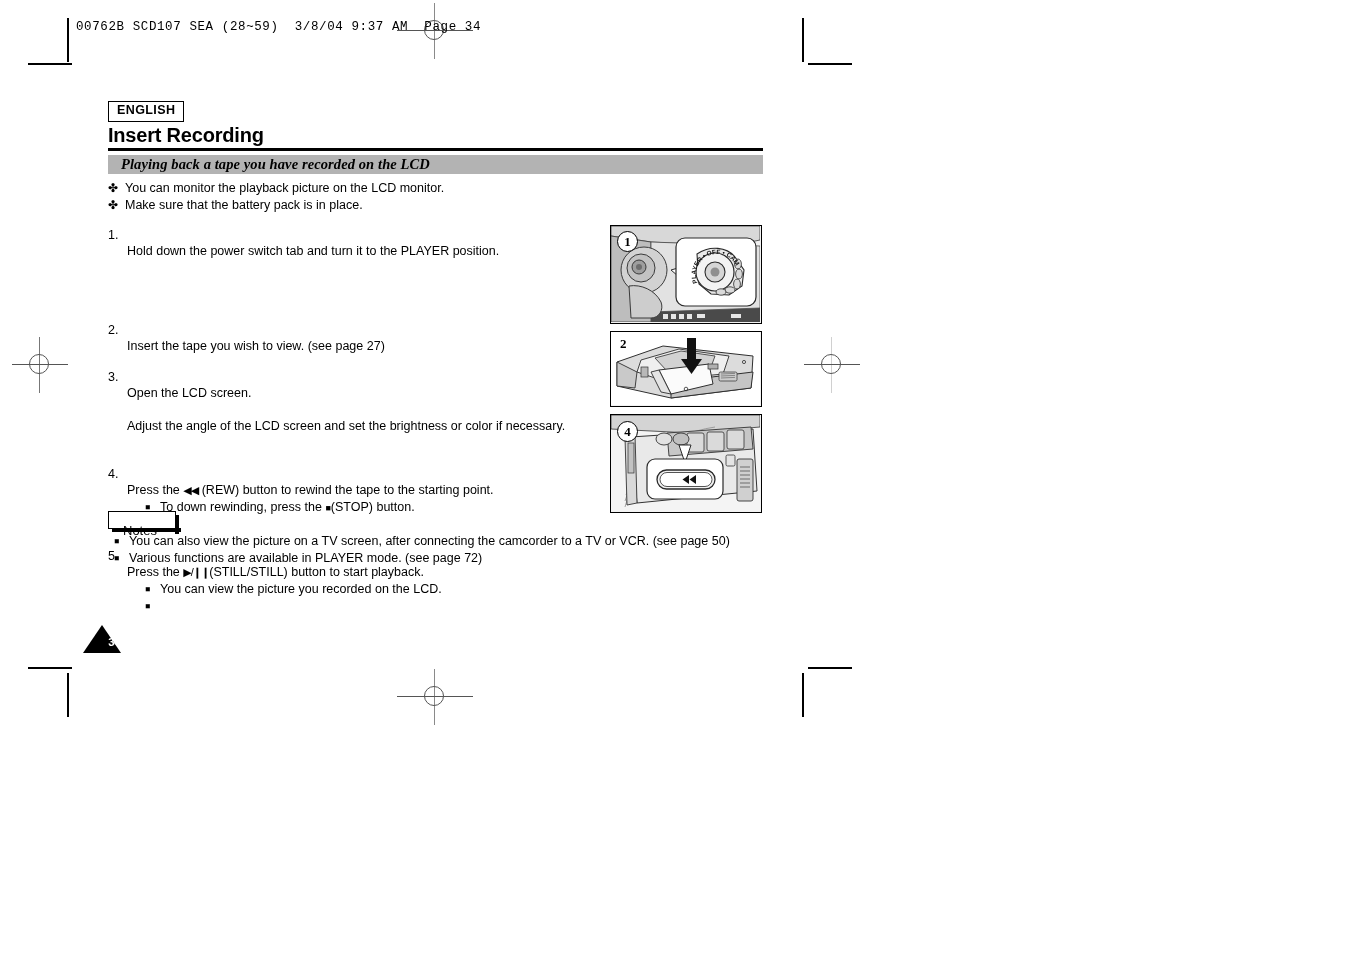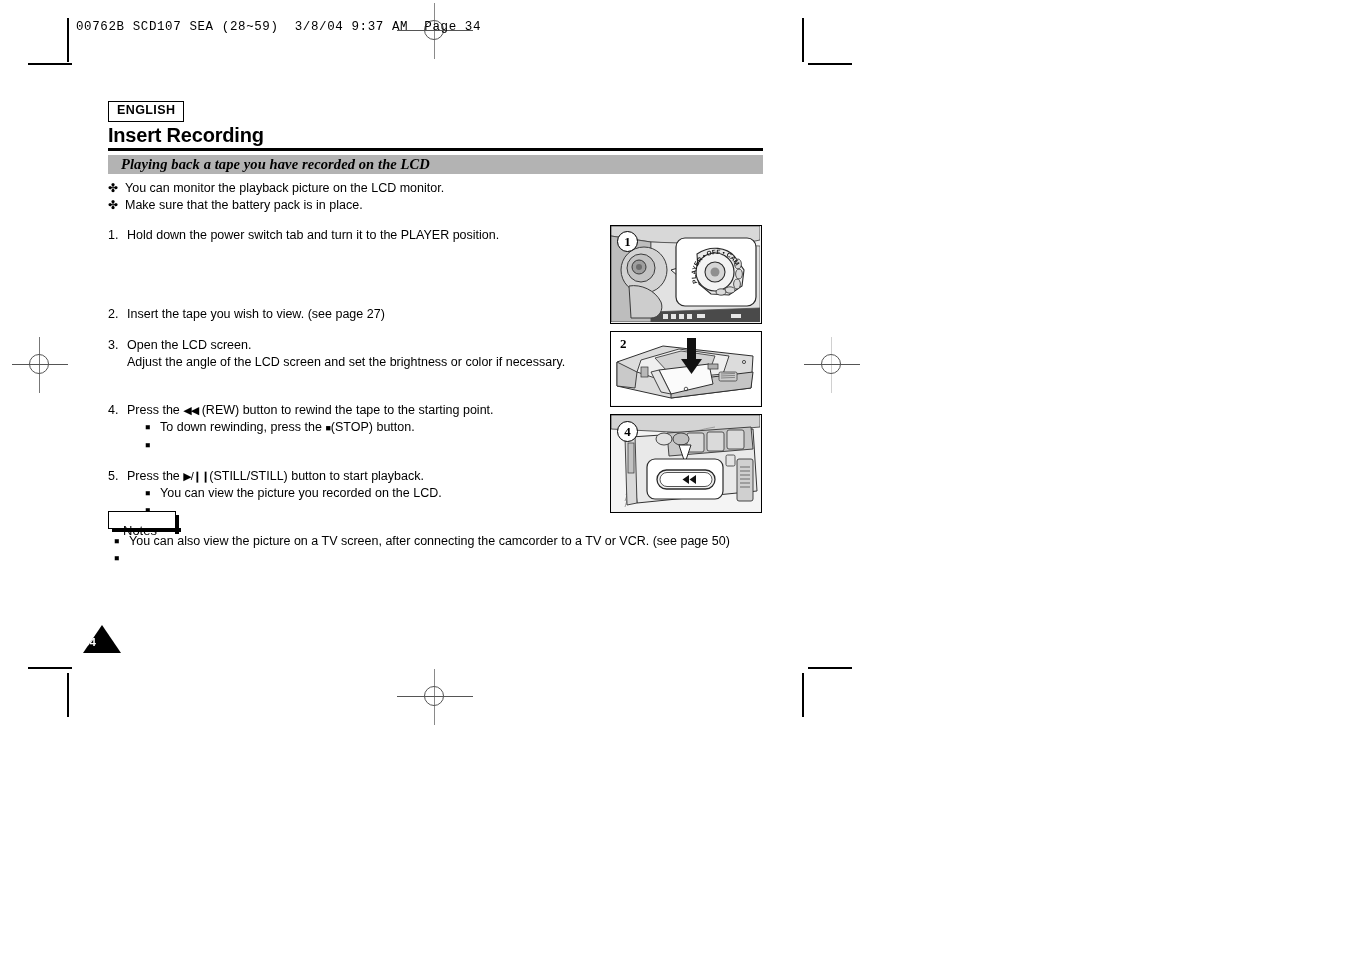--- a/index.html
+++ b/index.html
@@ -155,20 +155,21 @@
   }
   .step-num {
     width: 19px;
     flex: none;
     line-height: 17px;
   }
   .step-body { flex: 1; }
   .step-line {
     line-height: 17px;
     white-space: nowrap;
+    margin-top: 16px;
   }
   .sub-row {
     display: flex;
     align-items: flex-start;
     line-height: 17px;
     padding-left: 18px;
   }
   .sq {
     width: 15px;
     flex: none;
@@ -263,21 +264,21 @@
     width: 0; height: 0;
     border-left: 19px solid transparent;
     border-right: 19px solid transparent;
     border-bottom: 28px solid #000;
   }
   .page-marker-label {
     position: absolute;
     left: 83px;
     top: 636px;
     width: 38px;
-    text-align: left;
+    text-align: right;
     color: #fff;
     font-size: 11.5px;
     font-weight: bold;
   }
 
   svg { display: block; }
 </style>
 </head>
 <body>
 
@@ -419,20 +420,21 @@
     <div class="shadow-b"></div>
   </div>
 
   <div class="notes-list">
     <div class="sub-row">
       <div class="sq">■</div>
       <div>You can also view the picture on a TV screen, after connecting the camcorder to a TV or VCR. (see page 50)</div>
     </div>
     <div class="sub-row">
       <div class="sq">■</div>
+      <div>Various functions are available in PLAYER mode. (see page 72)</div>
     </div>
   </div>
 
   <div class="figure" style="left:610px; top:225px; width:152px; height:99px;">
     <svg width="149" height="96" viewBox="0 0 149 96">
       <rect x="0" y="0" width="149" height="96" fill="#f0f0f0"></rect>
 
       <path d="M0 0 H149 V14 L120 20 L40 16 L0 10 Z" fill="#d8d8d8" stroke="#3a3a3a" stroke-width="0.8"></path>
       <path d="M0 10 L40 16 L40 96 H0 Z" fill="#bdbdbd" stroke="#3a3a3a" stroke-width="0.8"></path>
       <path d="M40 16 L149 20 V82 L40 86 Z" fill="#e2e2e2" stroke="#3a3a3a" stroke-width="0.7"></path>

